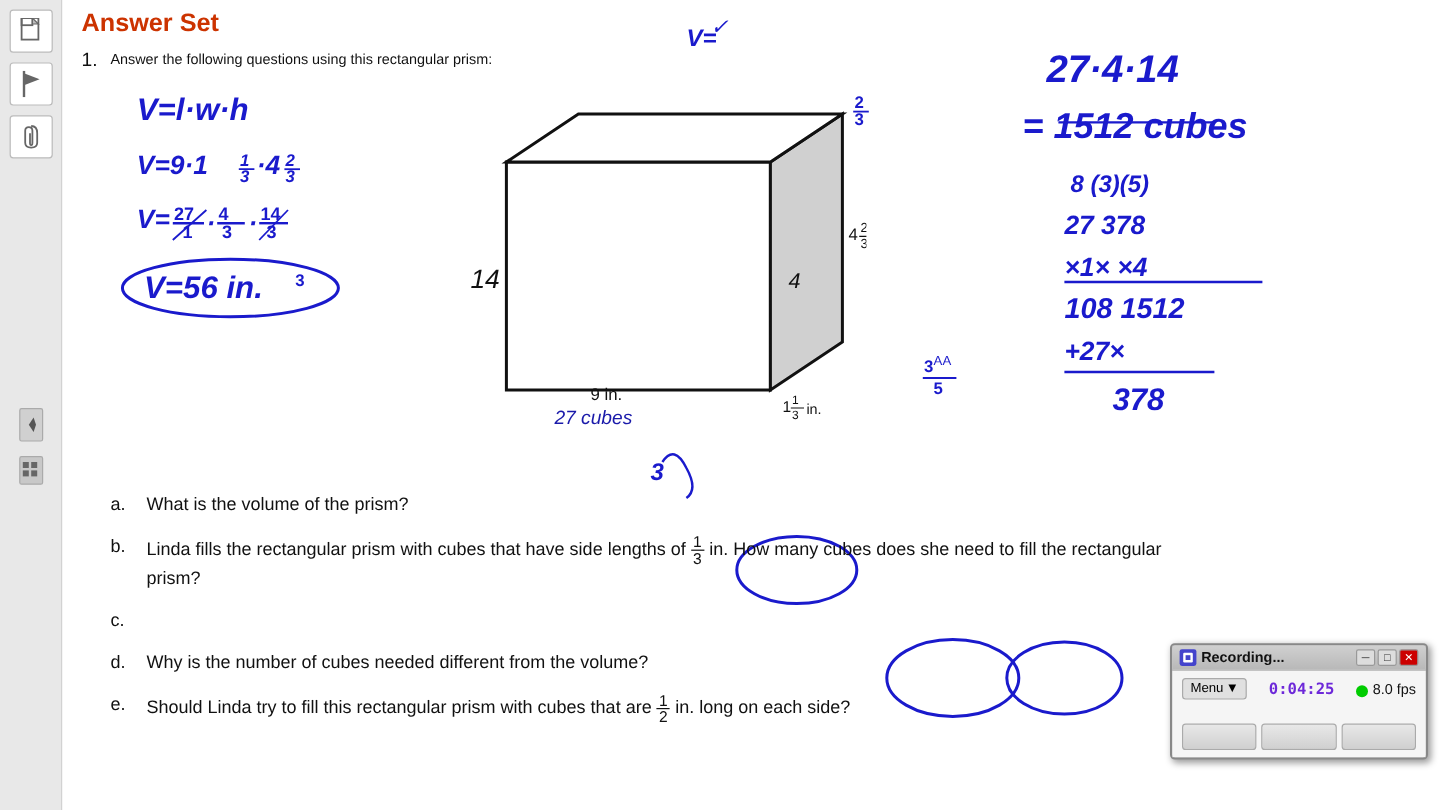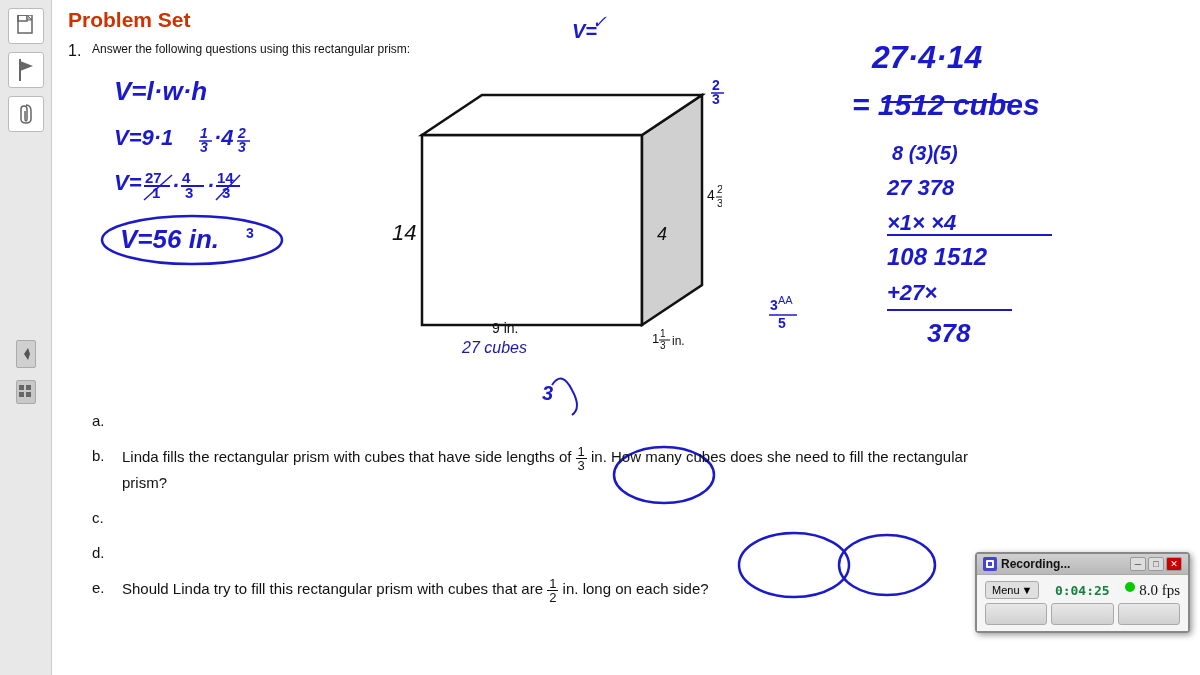--- a/index.html
+++ b/index.html
@@ -204,50 +204,49 @@
 
     .recording-body {
       padding: 6px 8px;
       background: #f5f5f5;
     }
 
     .recording-row {
       display: flex;
       align-items: center;
       justify-content: space-between;
-      margin-bottom: 4px;
+      margin-bottom: 20px;
     }
 
     .menu-btn {
       background: #e0e0e0;
       border: 1px solid #aaa;
       border-radius: 3px;
       padding: 2px 6px;
       font-size: 11px;
       cursor: pointer;
       display: flex;
       align-items: center;
       gap: 2px;
     }
 
     .timer-display {
       font-size: 13px;
       font-weight: bold;
-      color: #15803d;
+      color: #6d28d9;
       font-family: monospace;
       text-align: right;
     }
 
     .fps-indicator {
       display: flex;
-      align-items: flex-start;
+      align-items: flex-end;
       gap: 4px;
-      font-size: 15px;
+      font-size: 12px;
       color: #111;
-      font-family: Liberation Serif, serif;
     }
 
     .green-dot {
       width: 10px;
       height: 10px;
       background: #00cc00;
       border-radius: 50%;
     }
 
     .recording-controls {
@@ -311,21 +310,21 @@
       <rect x="1" y="1" width="5" height="5" fill="#666"></rect>
       <rect x="8" y="1" width="5" height="5" fill="#666"></rect>
       <rect x="1" y="8" width="5" height="5" fill="#666"></rect>
       <rect x="8" y="8" width="5" height="5" fill="#666"></rect>
     </svg>
   </div>
 </div>
 
 <div class="main-content">
 
-  <div class="header" style="color:#cc3300; font-weight:bold; font-size:21px; font-family:Arial;">Problem Set</div>
+  <div class="header" style="color:#cc3300; font-weight:bold; font-size:21px; font-family:Arial;">Answer Set</div>
 
   <div style="position:absolute; top:42px; left:16px; font-size:16px; color:#111;">1.</div>
   <div style="position:absolute; top:42px; left:40px; font-size:12px; color:#111;">Answer the following questions using this rectangular prism:</div>
 
   <div class="box-diagram">
     <svg class="box-svg" viewBox="0 0 360 290" xmlns="http://www.w3.org/2000/svg">
 
       <rect x="60" y="50" width="220" height="190" fill="white" stroke="#111" stroke-width="2.5"></rect>
 
       <polygon points="280,50 340,10 340,200 280,240" fill="#d0d0d0" stroke="#111" stroke-width="2.5"></polygon>
@@ -422,35 +421,37 @@
     <text x="718" y="310" font-size="14" font-family="Arial" fill="#1a1acc" font-weight="bold">3</text>
     <text x="726" y="304" font-size="11" font-family="Arial" fill="#1a1acc">AA</text>
     <line x1="717" y1="315" x2="745" y2="315" stroke="#1a1acc" stroke-width="1.5"></line>
     <text x="726" y="328" font-size="14" font-family="Arial" fill="#1a1acc" font-weight="bold">5</text>
 
   </svg>
 
   <div class="sub-questions">
     <div class="sub-q">
       <span class="sub-q-label">a.</span>
+      <span>What is the volume of the prism?</span>
     </div>
     <div class="sub-q">
       <span class="sub-q-label">b.</span>
       <span>
         Linda fills the rectangular prism with cubes that have side lengths of <span class="frac">
             <span class="frac-num">1</span>
             <span class="frac-den">3</span>
           </span> in. How many cubes does she need to fill the rectangular prism?
       </span>
     </div>
     <div class="sub-q">
       <span class="sub-q-label">c.</span>
     </div>
     <div class="sub-q">
       <span class="sub-q-label">d.</span>
+      <span>Why is the number of cubes needed different from the volume?</span>
     </div>
     <div class="sub-q">
       <span class="sub-q-label">e.</span>
       <span>
         Should Linda try to fill this rectangular prism with cubes that are <span class="frac">
             <span class="frac-num">1</span>
             <span class="frac-den">2</span>
           </span> in. long on each side?
       </span>
     </div>

